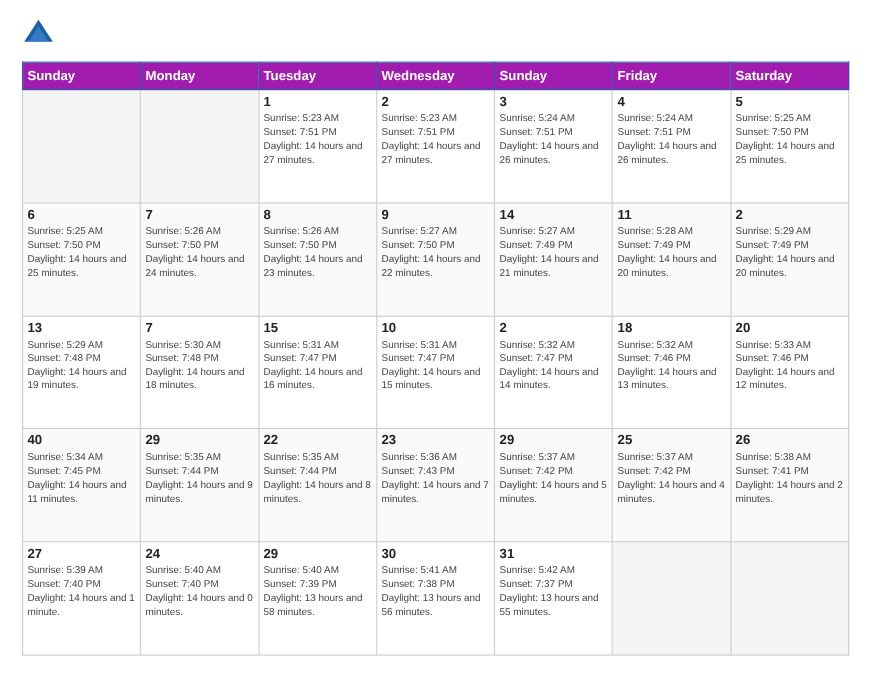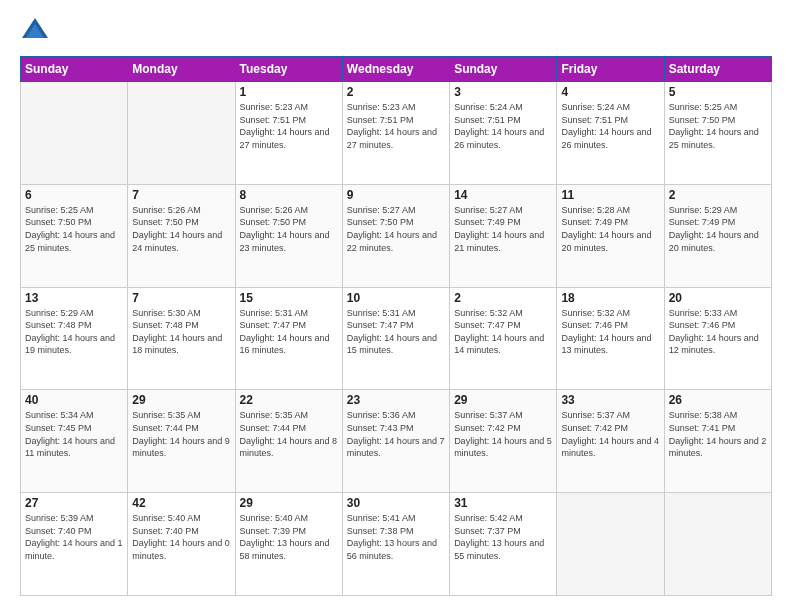--- a/index.html
+++ b/index.html
@@ -236,35 +236,35 @@
           </td>
           <td>
             <span class="day-num">23</span>
             <div class="day-info">Sunrise: 5:36 AM<br>Sunset: 7:43 PM<br>Daylight: 14 hours and 7 minutes.</div>
           </td>
           <td>
             <span class="day-num">29</span>
             <div class="day-info">Sunrise: 5:37 AM<br>Sunset: 7:42 PM<br>Daylight: 14 hours and 5 minutes.</div>
           </td>
           <td>
-            <span class="day-num">33</span>
+            <span class="day-num">25</span>
             <div class="day-info">Sunrise: 5:37 AM<br>Sunset: 7:42 PM<br>Daylight: 14 hours and 4 minutes.</div>
           </td>
           <td>
             <span class="day-num">26</span>
             <div class="day-info">Sunrise: 5:38 AM<br>Sunset: 7:41 PM<br>Daylight: 14 hours and 2 minutes.</div>
           </td>
         </tr>
         <tr>
           <td>
             <span class="day-num">27</span>
             <div class="day-info">Sunrise: 5:39 AM<br>Sunset: 7:40 PM<br>Daylight: 14 hours and 1 minute.</div>
           </td>
           <td>
-            <span class="day-num">42</span>
+            <span class="day-num">24</span>
             <div class="day-info">Sunrise: 5:40 AM<br>Sunset: 7:40 PM<br>Daylight: 14 hours and 0 minutes.</div>
           </td>
           <td>
             <span class="day-num">29</span>
             <div class="day-info">Sunrise: 5:40 AM<br>Sunset: 7:39 PM<br>Daylight: 13 hours and 58 minutes.</div>
           </td>
           <td>
             <span class="day-num">30</span>
             <div class="day-info">Sunrise: 5:41 AM<br>Sunset: 7:38 PM<br>Daylight: 13 hours and 56 minutes.</div>
           </td>

